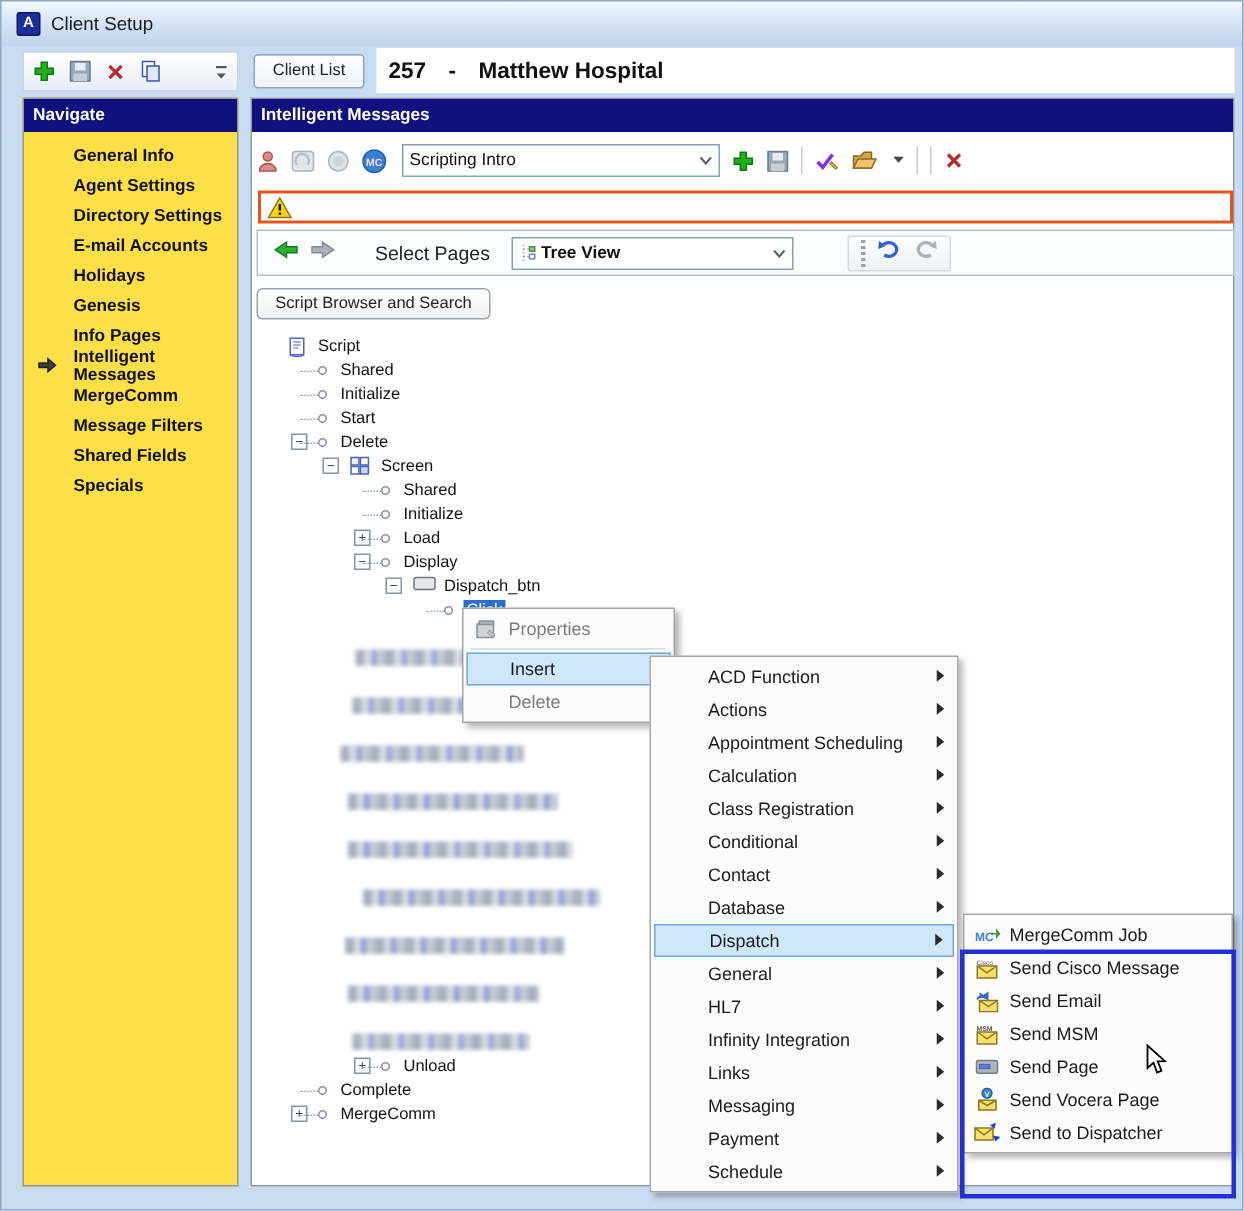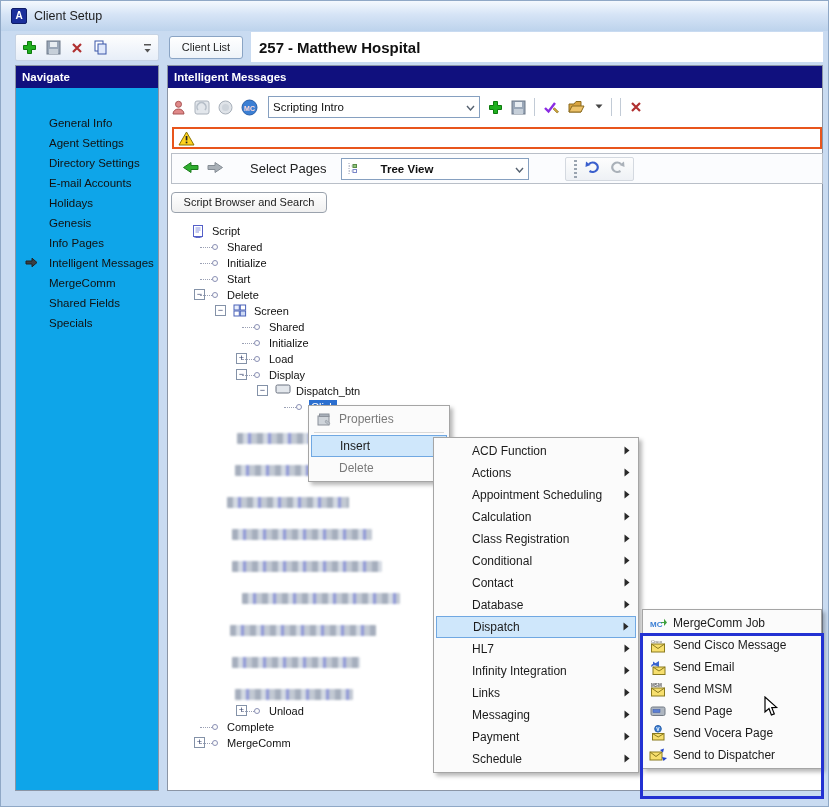--- a/index.html
+++ b/index.html
@@ -7,26 +7,26 @@
   .page{position:relative;width:829px;height:807px;background:#c9dbf1;overflow:hidden;border:1px solid #8fa8c6;}
   .abs{position:absolute;}
   
   .titlebar{left:0;top:0;width:829px;height:30px;background:linear-gradient(#f4f9fe,#d6e4f6 45%,#bdd3ec);display:flex;align-items:center;gap:7px;padding-left:10px;}
   .app-icon{width:16px;height:16px;background:#1b2f9b;border:1px solid #0e1c66;border-radius:2px;color:#fff;font-size:10px;font-weight:bold;line-height:14px;text-align:center;}
   .title-text{font-size:12.5px;color:#1c1c1c;}
   
   .lefttools{left:14px;top:33px;width:144px;height:27px;background:linear-gradient(#fefefe,#e7eef8);border:1px solid #c6d3e4;border-radius:2px;display:flex;align-items:center;gap:9px;padding:0 6px;}
   .lefttools .spacer{flex:1;}
   .client-list-btn{left:168px;top:35px;width:74px;height:23px;background:linear-gradient(#ffffff,#eef3f9);border:1px solid #8aa4c4;border-radius:3px;font-size:11px;color:#222;text-align:center;line-height:21px;cursor:default;}
-  .client-header{left:250px;top:31px;width:572px;height:30px;background:#fff;display:flex;align-items:center;gap:4px;padding-left:8px;font-size:15px;font-weight:bold;color:#111;}
-  
-  .sidebar{left:14px;top:64px;width:144px;height:726px;background:#0ea5e9;border:1px solid #8b95a5;}
+  .client-header{left:250px;top:31px;width:572px;height:30px;background:#fff;display:flex;align-items:center;gap:15px;padding-left:8px;font-size:15px;font-weight:bold;color:#111;}
+  
+  .sidebar{left:14px;top:64px;width:144px;height:726px;background:#fde047;border:1px solid #8b95a5;}
   .mainpanel{left:166px;top:64px;width:656px;height:726px;background:#fff;border:1px solid #8b95a5;}
   .panel-header{height:22px;background:#10107e;color:#fff;font-weight:bold;font-size:11.5px;line-height:22px;padding-left:6px;}
-  .side-list{padding-top:25px;}
+  .side-list{padding-top:6px;font-weight:bold;}
   .side-item{height:20px;display:flex;align-items:center;padding-left:33px;font-size:11.5px;color:#111;position:relative;cursor:default;}
   .side-item .sel-arrow{position:absolute;left:9px;top:4px;}
   
   .script-tools{left:170px;top:90px;width:650px;height:32px;display:flex;align-items:center;gap:8px;}
   .combo{height:22px;background:#fff;border:1px solid #86a0c0;display:flex;align-items:center;font-size:11.5px;color:#111;padding:0 4px;position:relative;}
   .combo .chev{margin-left:auto;}
   .vdiv{width:1px;height:18px;background:#c2cbd6;}
   
   .warnbar{left:171px;top:126px;width:650px;height:22px;background:#fff;border:2px solid #e8551c;display:flex;align-items:center;padding-left:4px;}
   
@@ -137,20 +137,23 @@
           <span>Info Pages</span>
         </div>
         <div class="side-item">
           <span class="sel-arrow"><svg width="13" height="11">
               <path d="M1 4h6V1.2L12 5.5 7 9.8V7H1z" fill="#3a3f44" stroke="#222"></path>
             </svg></span>
           <span>Intelligent Messages</span>
         </div>
         <div class="side-item">
           <span>MergeComm</span>
+        </div>
+        <div class="side-item">
+          <span>Message Filters</span>
         </div>
         <div class="side-item">
           <span>Shared Fields</span>
         </div>
         <div class="side-item">
           <span>Specials</span>
         </div>
       </div>
   </div>
 
@@ -251,21 +254,21 @@
       <span class="label">Select Pages</span>
       <span class="combo" style="width:188px;">
         <span class="ico">
           <svg width="13" height="13">
             <path d="M3 1v11" stroke="#9aa0b4" stroke-dasharray="1 1.5"></path>
             <path d="M3 4h4M3 9h4" stroke="#9aa0b4" stroke-dasharray="1 1.5"></path>
             <rect x="7" y="2.5" width="3.5" height="3" fill="#8fc97a" stroke="#5a8a4a"></rect>
             <rect x="7" y="7.5" width="3.5" height="3" fill="#fff" stroke="#7a86c8"></rect>
           </svg>
         </span>
-        <span style="margin-left:22px;font-weight:bold;">Tree View</span>
+        <span style="margin-left:2px;font-weight:bold;">Tree View</span>
         <span class="chev"><span class="ico">
             <svg width="9" height="6">
               <path d="M1 1l3.5 4L8 1" fill="none" stroke="#566270" stroke-width="1.4"></path>
             </svg>
           </span></span>
       </span>
       <span class="undo-group">
         <span class="grip"></span>
         <span><svg width="16" height="14">
             <path d="M4 4 A5.2 4.6 0 1 1 4.5 11" fill="none" stroke="#3a5fcd" stroke-width="2.2"></path>
@@ -467,20 +470,26 @@
             <path d="M0.5 0.5l5 4-5 4z" fill="#2a2a2a"></path>
           </svg></span>
       </div>
       <div class="menu-row hl">
         <span class="mlabel">Dispatch</span>
         <span class="marrow"><svg width="6" height="9">
             <path d="M0.5 0.5l5 4-5 4z" fill="#2a2a2a"></path>
           </svg></span>
       </div>
       <div class="menu-row">
+        <span class="mlabel">General</span>
+        <span class="marrow"><svg width="6" height="9">
+            <path d="M0.5 0.5l5 4-5 4z" fill="#2a2a2a"></path>
+          </svg></span>
+      </div>
+      <div class="menu-row">
         <span class="mlabel">HL7</span>
         <span class="marrow"><svg width="6" height="9">
             <path d="M0.5 0.5l5 4-5 4z" fill="#2a2a2a"></path>
           </svg></span>
       </div>
       <div class="menu-row">
         <span class="mlabel">Infinity Integration</span>
         <span class="marrow"><svg width="6" height="9">
             <path d="M0.5 0.5l5 4-5 4z" fill="#2a2a2a"></path>
           </svg></span>

